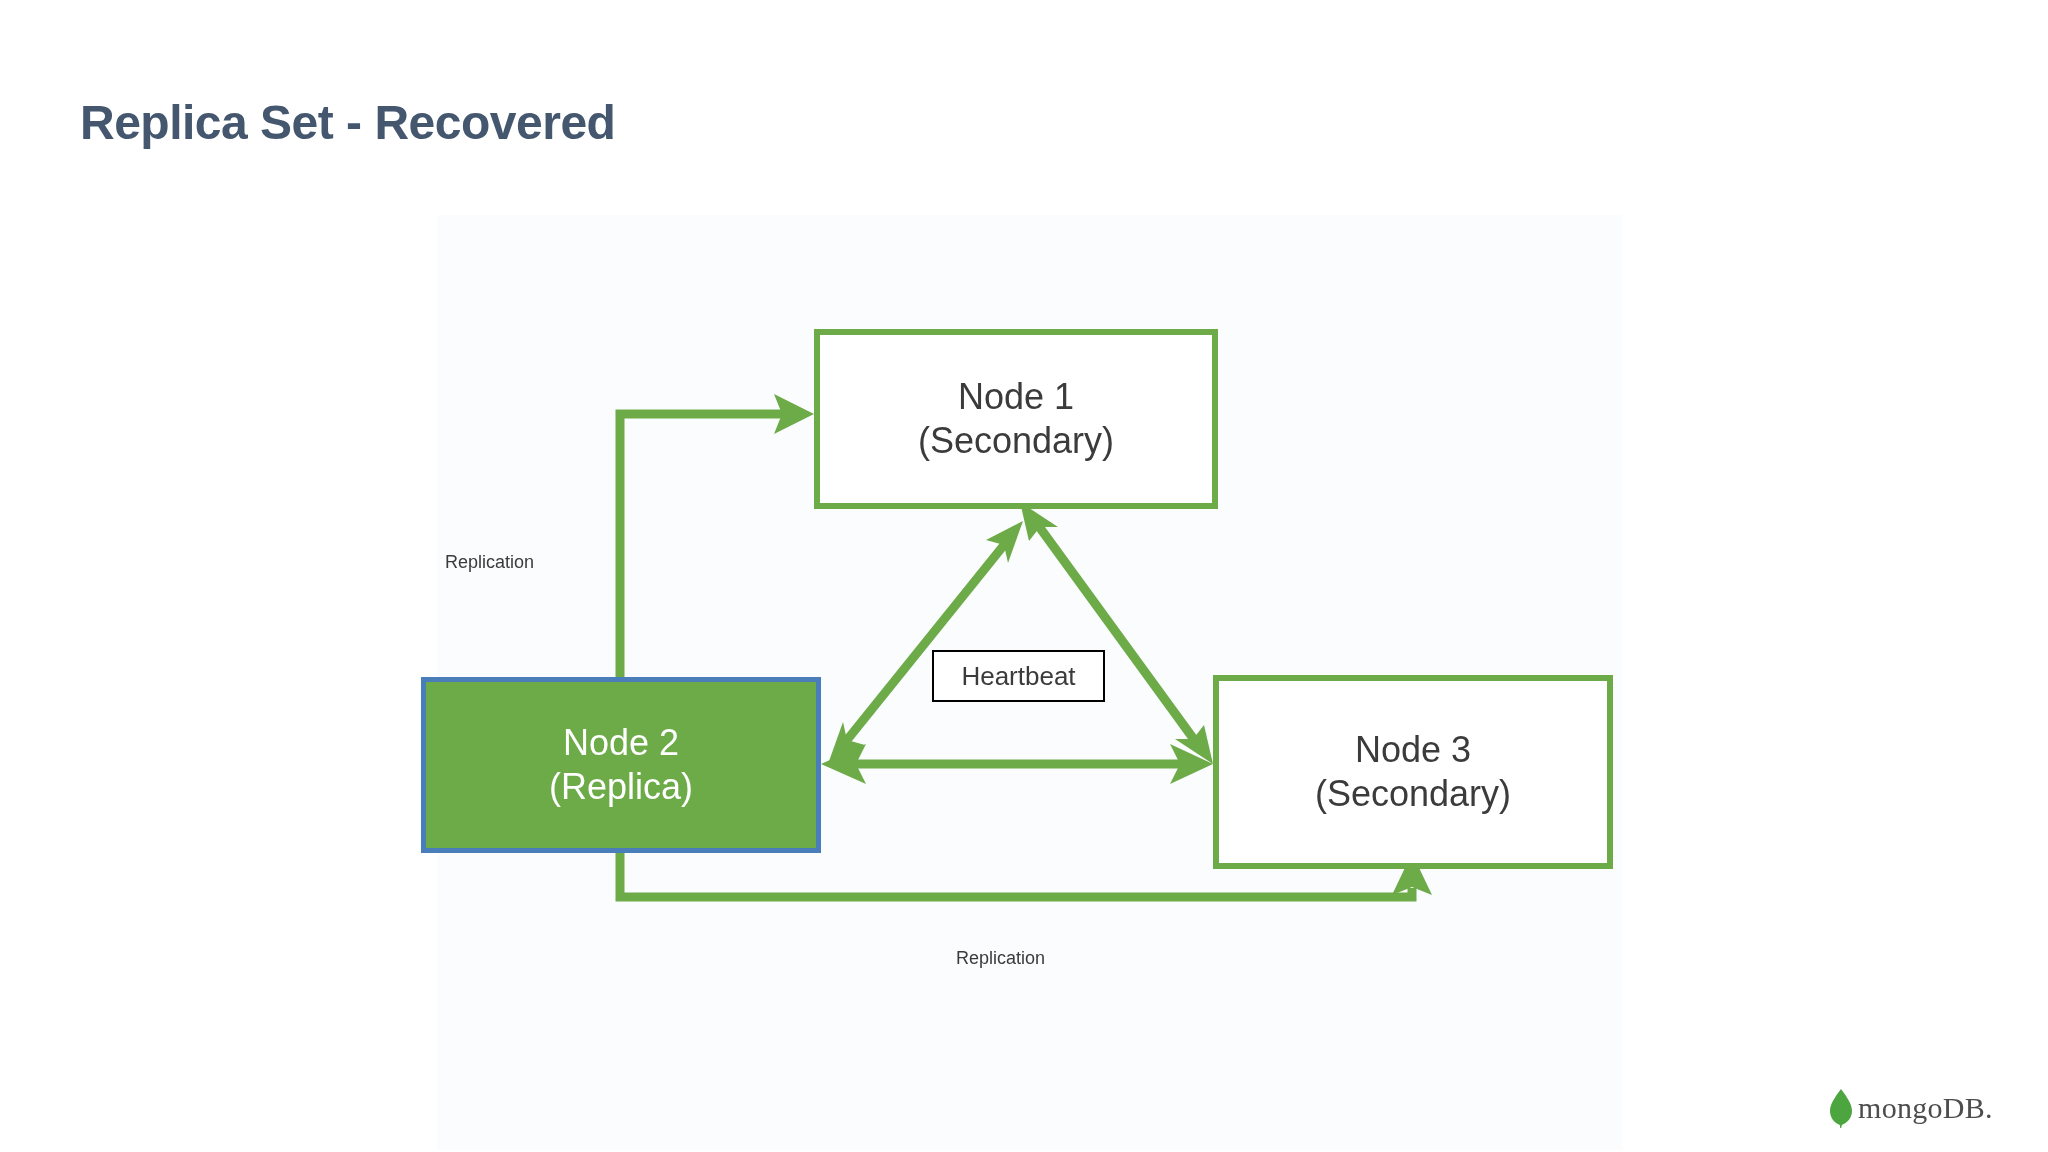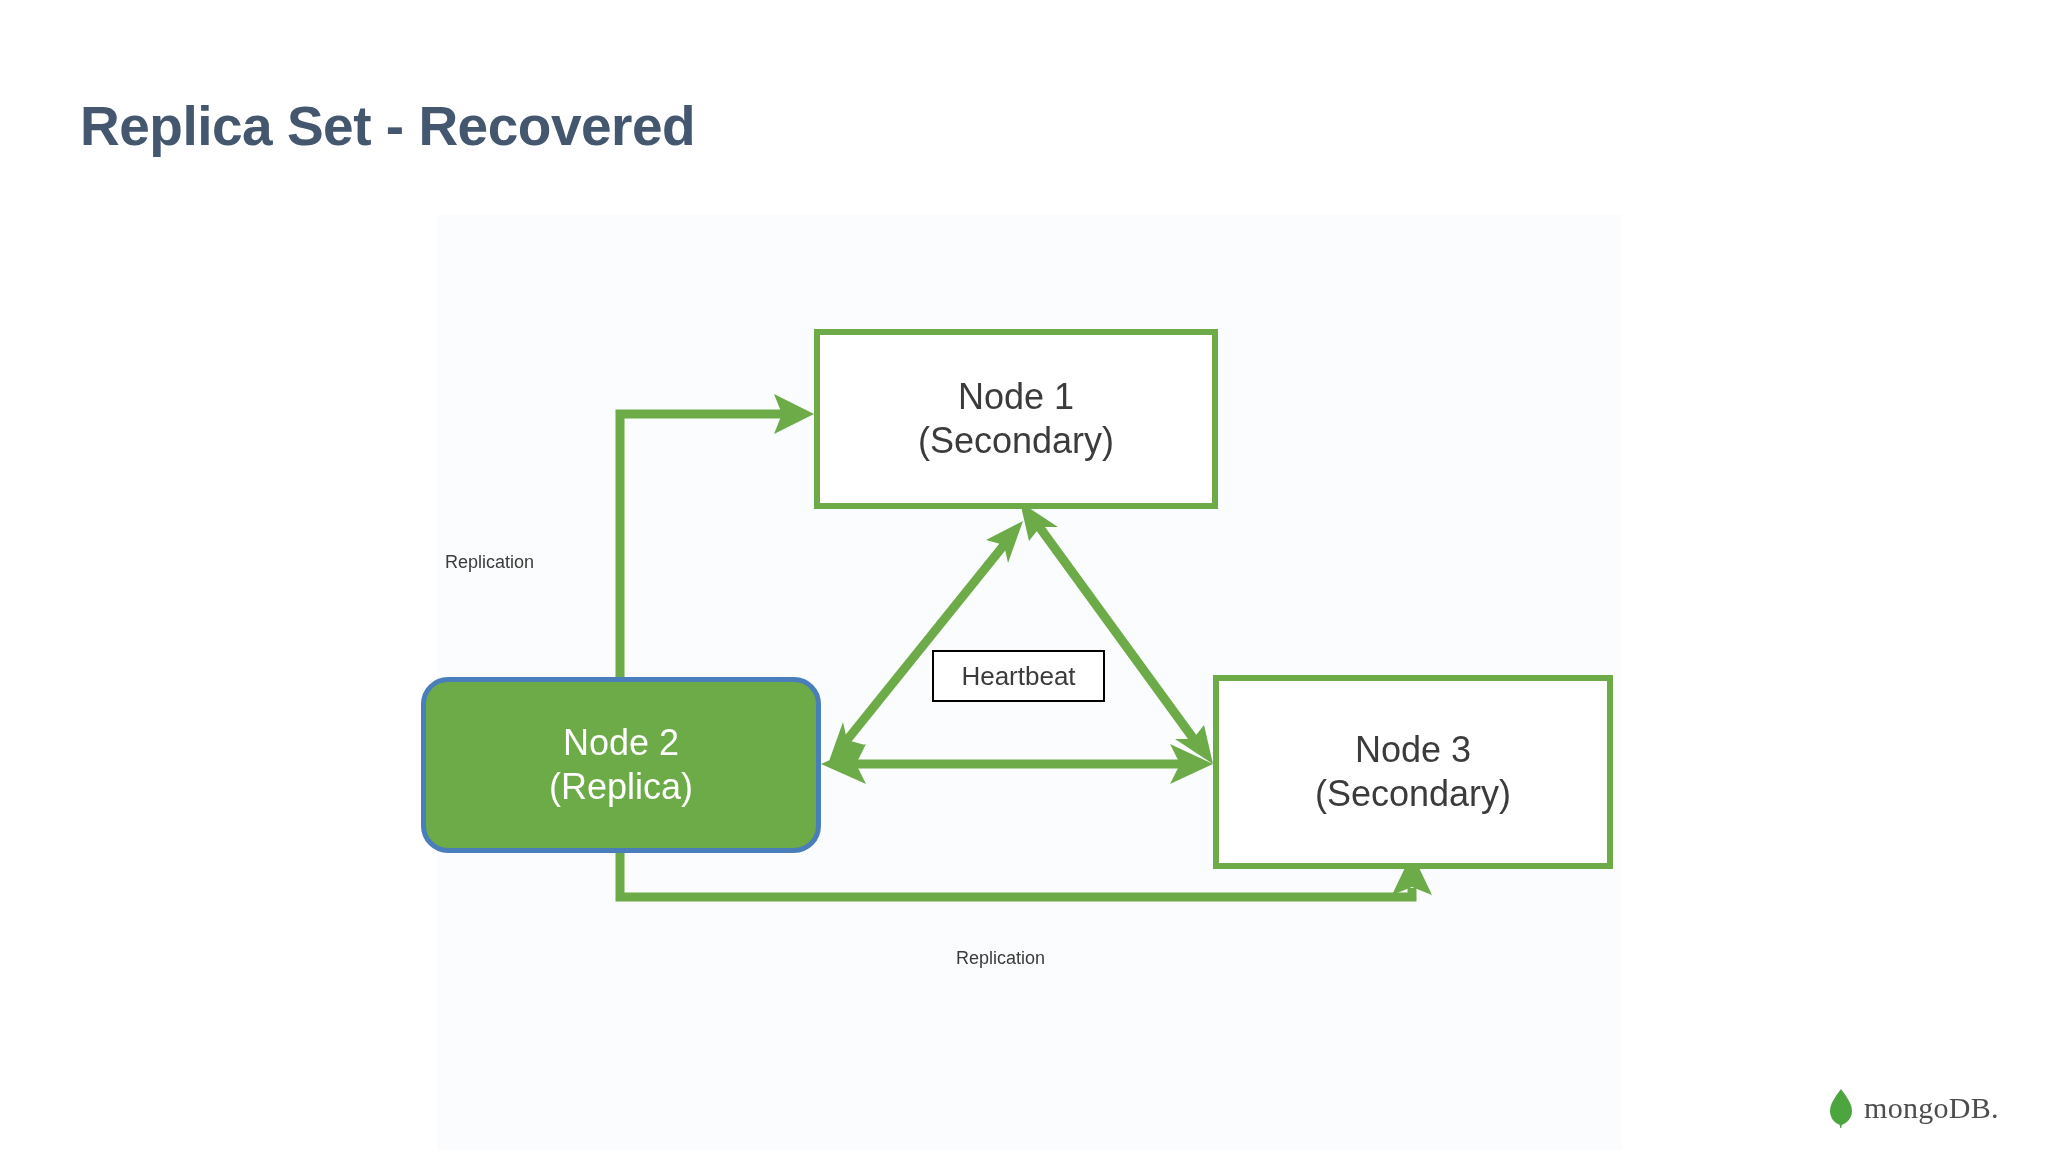--- a/index.html
+++ b/index.html
@@ -23,21 +23,21 @@
     top: 215px;
     width: 1185px;
     height: 935px;
     background: #fbfcfd;
   }
 
   .slide-title {
     position: absolute;
     left: 80px;
     top: 99px;
-    font-size: 55px;
+    font-size: 48px;
     font-weight: bold;
     letter-spacing: -0.5px;
     color: #44576f;
     line-height: 1;
     white-space: nowrap;
   }
 
   
   .diagram-svg {
     position: absolute;
@@ -64,21 +64,21 @@
     background: #ffffff;
     border: 6px solid #6cab47;
   }
   .node-primary {
     background: #6cab47;
     border: 5px solid #4a7ebb;
     color: #ffffff;
   }
 
   #node1 { left: 814px;  top: 329px; width: 404px; height: 180px; align-items: center; }
-  #node2 { left: 421px;  top: 677px; width: 400px; height: 176px; border-radius: 27px; }
+  #node2 { left: 421px;  top: 677px; width: 400px; height: 176px; }
   #node3 { left: 1213px; top: 675px; width: 400px; height: 194px; }
 
   .node-line { display: block; }
 
   .heartbeat-label {
     position: absolute;
     left: 932px;
     top: 650px;
     width: 173px;
     height: 52px;
@@ -102,21 +102,21 @@
   #replication-top  { left: 445px; top: 552px; }
   #replication-bot  { left: 956px; top: 948px; }
 
   
   .brand-logo {
     position: absolute;
     left: 1828px;
     top: 1088px;
     display: flex;
     align-items: center;
-    gap: 10px;
+    gap: 4px;
   }
   .brand-leaf { display: block; }
   .brand-text {
     font-family: "Liberation Serif", serif;
     font-size: 30px;
     color: #4d4d4d;
     letter-spacing: 0.3px;
     white-space: nowrap;
   }
 </style>

